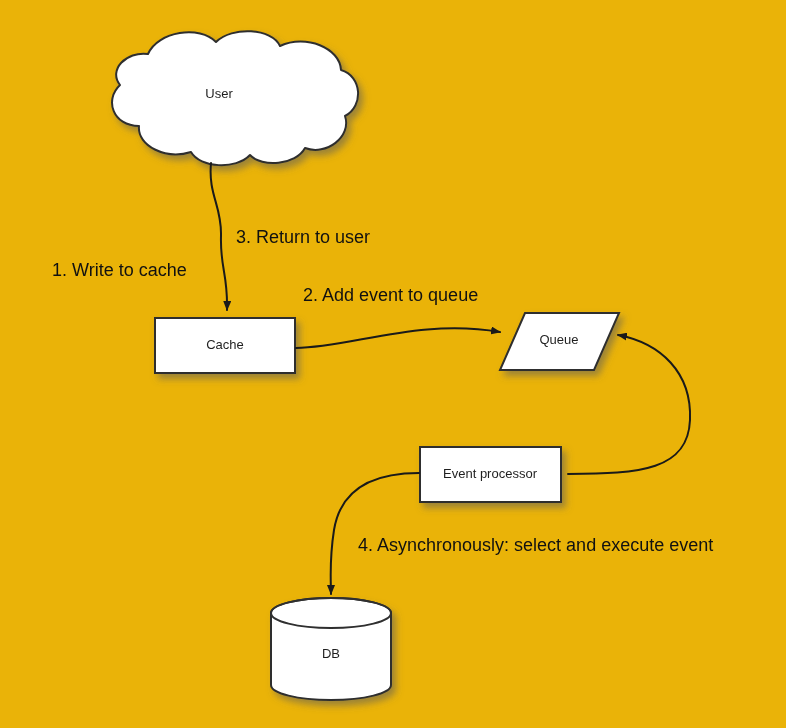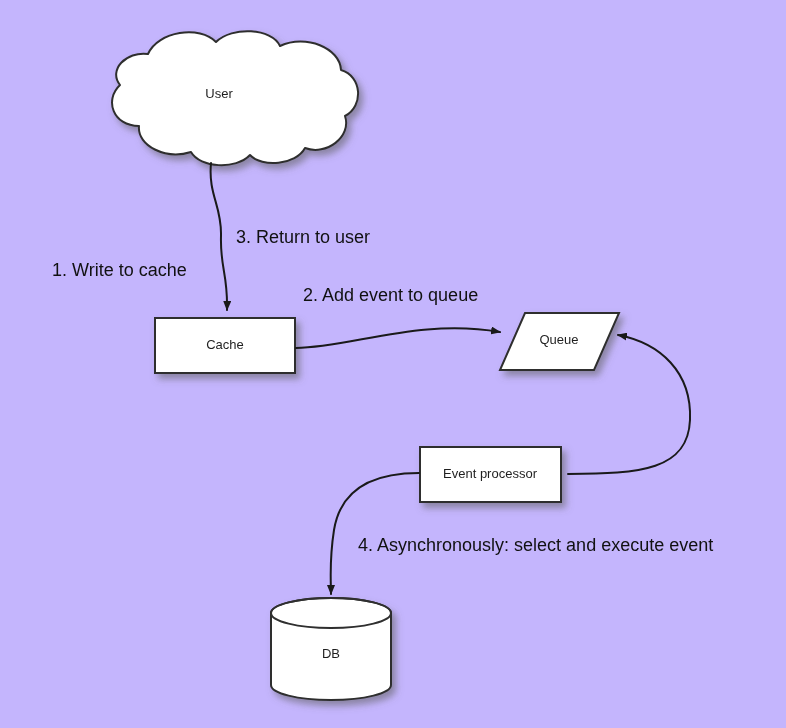--- a/index.html
+++ b/index.html
@@ -8,21 +8,21 @@
     background: #ffffff;
   }
   body {
     font-family: "Liberation Sans", sans-serif;
     color: #1a1a1a;
   }
   #canvas {
     position: relative;
     width: 786px;
     height: 728px;
-    background: #c4b5fd;
+    background: #eab308;
     overflow: hidden;
   }
   #diagram-svg {
     position: absolute;
     left: 0;
     top: 0;
     width: 786px;
     height: 728px;
   }
   .node-label {

